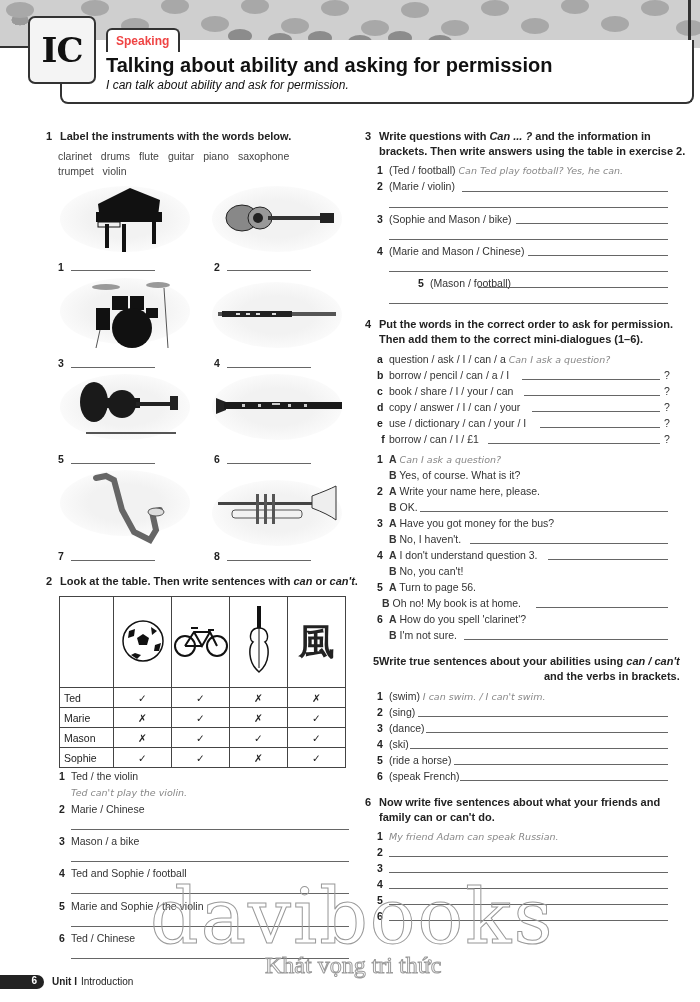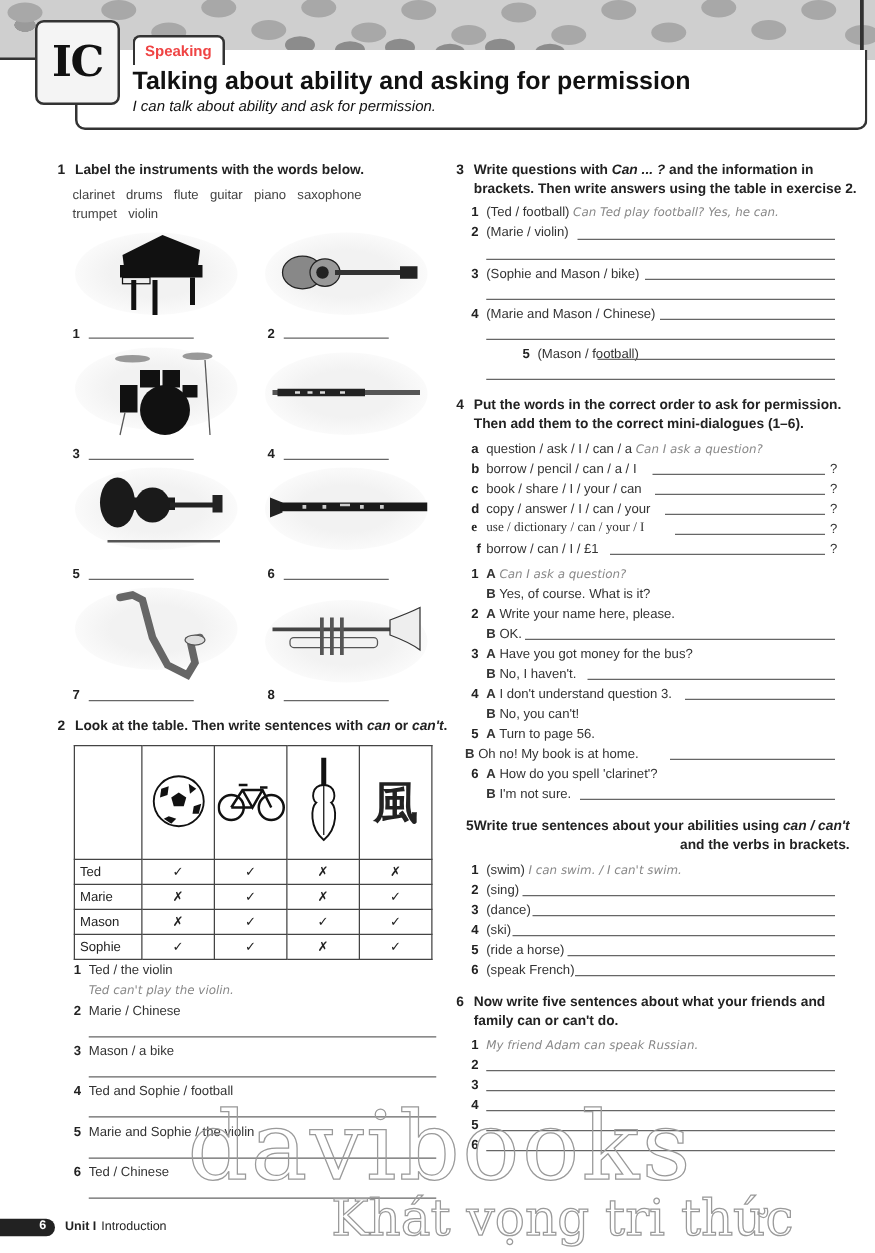--- a/index.html
+++ b/index.html
@@ -298,40 +298,40 @@
 <div class="t" style="left:377px;top:352px;"><span class="num">a</span><span>question / ask / I / can / a</span> <span class="ans">Can I ask a question?</span></div>
 <div class="t" style="left:377px;top:368px;"><span class="num">b</span><span>borrow / pencil / can / a / I</span></div>
 <div class="line" style="left:522px;top:379px;width:138px;"></div>
 <div class="t" style="left:664px;top:368px;">?</div>
 <div class="t" style="left:377px;top:384px;"><span class="num">c</span><span>book / share / I / your / can</span></div>
 <div class="line" style="left:524px;top:395px;width:136px;"></div>
 <div class="t" style="left:664px;top:384px;">?</div>
 <div class="t" style="left:377px;top:400px;"><span class="num">d</span><span>copy / answer / I / can / your</span></div>
 <div class="line" style="left:532px;top:411px;width:128px;"></div>
 <div class="t" style="left:664px;top:400px;">?</div>
-<div class="t" style="left:377px;top:416px;font-family:Liberation Serif, serif;"><span class="num">e</span><span>use / dictionary / can / your / I</span></div>
+<div class="t" style="left:377px;top:416px;"><span class="num">e</span><span>use / dictionary / can / your / I</span></div>
 <div class="line" style="left:540px;top:427px;width:120px;"></div>
 <div class="t" style="left:664px;top:416px;">?</div>
 <div class="t" style="left:377px;top:432px;text-align:center;"><span class="num">f</span><span>borrow / can / I / £1</span></div>
 <div class="line" style="left:488px;top:443px;width:172px;"></div>
 <div class="t" style="left:664px;top:432px;">?</div>
 
 <div class="t" style="left:377px;top:452px;"><span class="num">1</span><b>A</b> <span class="ans">Can I ask a question?</span></div>
 <div class="t" style="left:389px;top:468px;"><b>B</b> <span>Yes, of course. What is it?</span></div>
 <div class="t" style="left:377px;top:484px;"><span class="num">2</span><b>A</b> <span>Write your name here, please.</span></div>
 <div class="t" style="left:389px;top:500px;"><b>B</b> <span>OK.</span></div>
 <div class="line" style="left:420px;top:511px;width:248px;"></div>
 <div class="t" style="left:377px;top:516px;"><span class="num">3</span><b>A</b> <span>Have you got money for the bus?</span></div>
 <div class="t" style="left:389px;top:532px;"><b>B</b> <span>No, I haven't.</span></div>
 <div class="line" style="left:470px;top:543px;width:198px;"></div>
 <div class="t" style="left:377px;top:548px;"><span class="num">4</span><b>A</b> <span>I don't understand question 3.</span></div>
 <div class="line" style="left:548px;top:559px;width:120px;"></div>
 <div class="t" style="left:389px;top:564px;"><b>B</b> <span>No, you can't!</span></div>
 <div class="t" style="left:377px;top:580px;"><span class="num">5</span><b>A</b> <span>Turn to page 56.</span></div>
-<div class="t" style="left:372px;top:596px;"><b>B</b> <span>Oh no! My book is at home.</span></div>
+<div class="t" style="left:382px;top:596px;"><b>B</b> <span>Oh no! My book is at home.</span></div>
 <div class="line" style="left:536px;top:607px;width:132px;"></div>
 <div class="t" style="left:377px;top:612px;"><span class="num">6</span><b>A</b> <span>How do you spell 'clarinet'?</span></div>
 <div class="t" style="left:389px;top:628px;"><b>B</b> <span>I'm not sure.</span></div>
 <div class="line" style="left:464px;top:639px;width:204px;"></div>
 
 <div class="ex-head" style="left:365px;top:654px;text-align:right;">
   <span class="n">5</span><span>Write true sentences about your abilities using </span><i>can / can't</i>
   <span class="ind">and the verbs in brackets.</span>
 </div>
 <div class="t" style="left:377px;top:689px;"><span class="num">1</span><span>(swim)</span> <span class="ans">I can swim. / I can't swim.</span></div>
@@ -361,13 +361,13 @@
 <div class="line" style="left:389px;top:904px;width:279px;"></div>
 <div class="t" style="left:377px;top:909px;"><span class="num">6</span></div>
 <div class="line" style="left:389px;top:920px;width:279px;"></div>
 
 <div class="footer-tab">
     <span>6</span>
   </div>
 <div class="footer-txt"><b>Unit I</b><span>Introduction</span></div>
 
 <div class="wm" style="left:150px;top:872px;font-size:76px;letter-spacing:2px;">davibooks</div>
-<div class="wm" style="left:265px;top:952px;font-size:40px;">Khát vọng tri thức</div>
+<div class="wm" style="left:265px;top:952px;font-size:24px;font-family:Liberation Serif, serif;">Khát vọng tri thức</div>
 
 </body></html>

